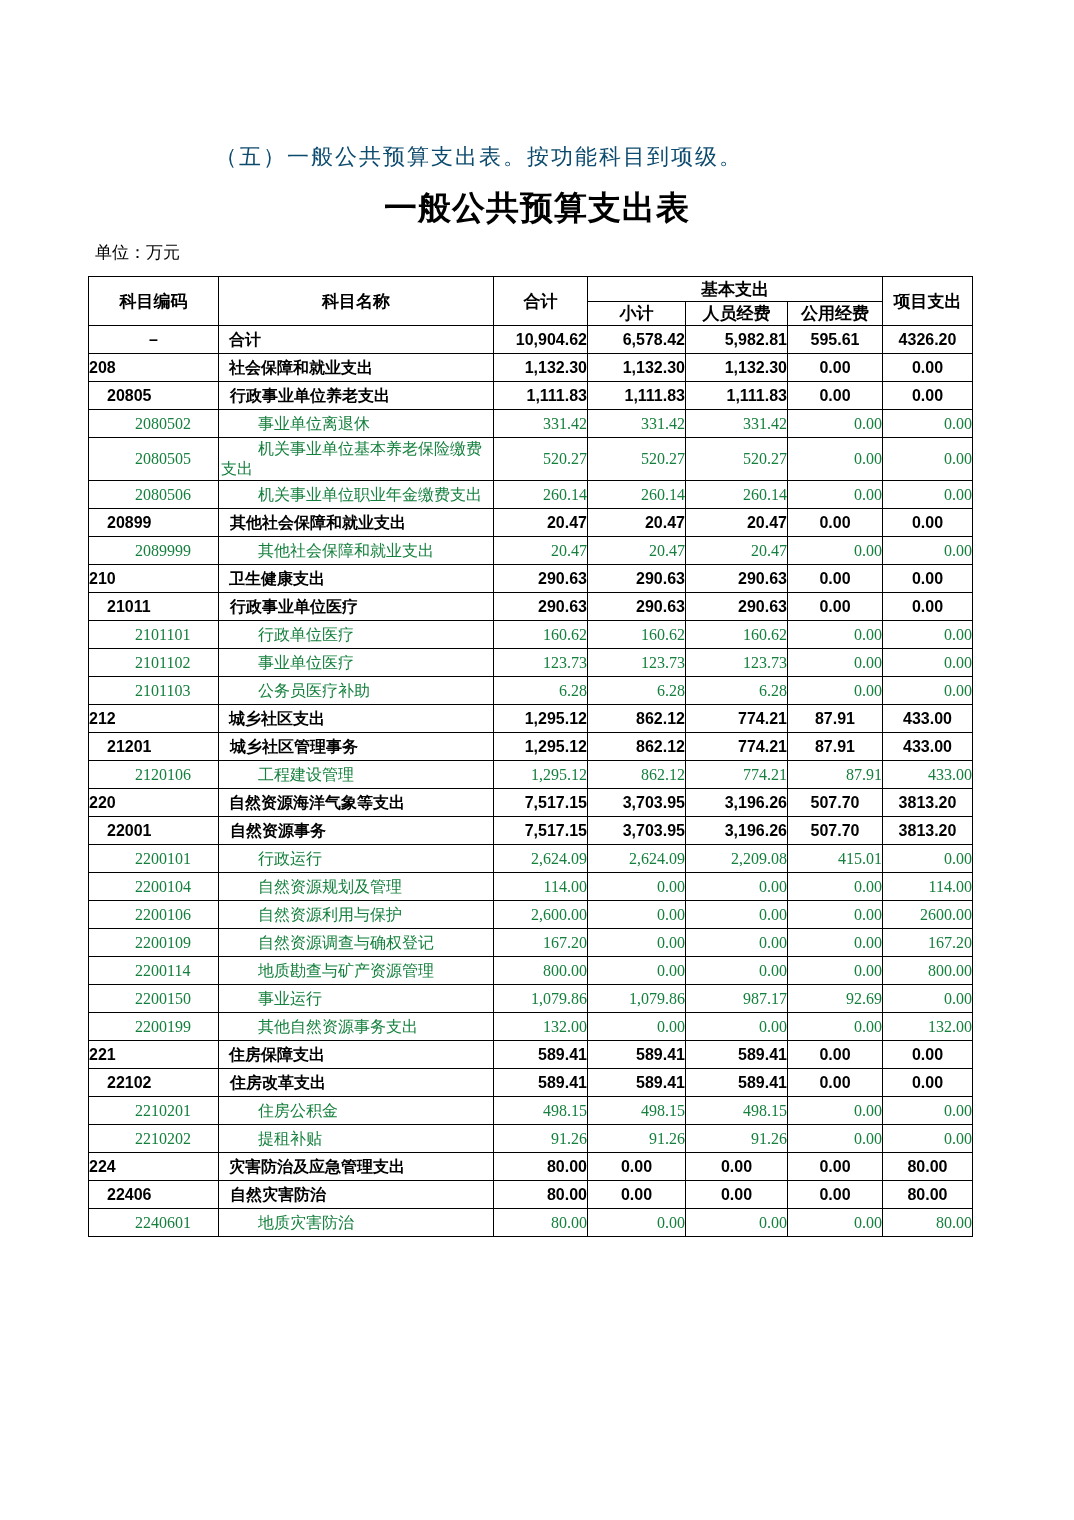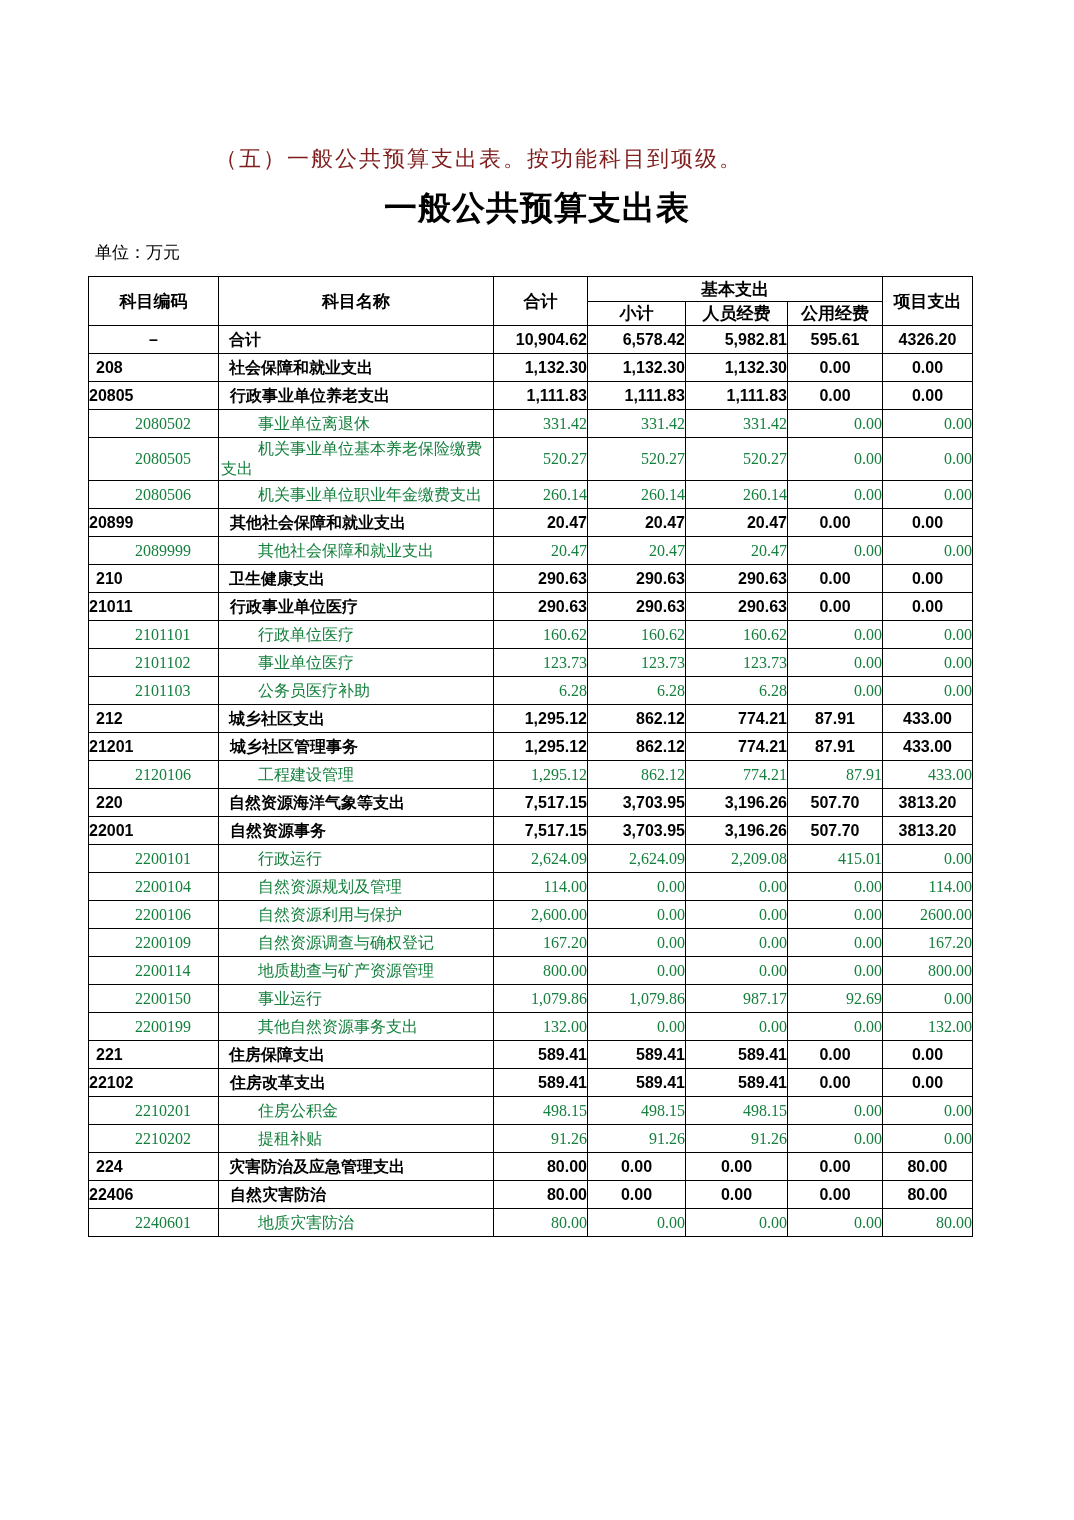--- a/index.html
+++ b/index.html
@@ -11,22 +11,22 @@
     background: #ffffff;
     overflow: hidden;
     font-family: "Liberation Serif", "DejaVu Serif", serif;
     color: #000000;
   }
   .section-heading {
     margin: 146px 0 0 215px;
     font-size: 22px;
     line-height: 26px;
     letter-spacing: 2px;
-    color: #7f1d1d;
-    font-family: Liberation Sans, sans-serif;
+    color: #0c4a6e;
+    font-family: Liberation Mono, monospace;
   }
   .main-title {
     margin: 16px 0 0 0;
     text-align: center;
     font-size: 33px;
     line-height: 40px;
     font-weight: bold;
     letter-spacing: 1px;
     font-family: "Liberation Serif", "DejaVu Serif", serif;
   }
@@ -74,22 +74,22 @@
   }
   tr.plain {
     font-weight: normal;
     color: #15803d;
     font-family: "Liberation Serif", "DejaVu Serif", serif;
   }
   td.num { text-align: right; padding-right: 8px; }
   td.num.ctr { text-align: center; padding-right: 0; }
   td.code { text-align: left; }
   tr.lvl0 td.code { text-align: center; padding-left: 0; }
-  tr.lvl1 td.code { padding-left: 7px; }
-  tr.lvl2 td.code { }
+  tr.lvl1 td.code { }
+  tr.lvl2 td.code { padding-left: 18px; }
   tr.lvl3 td.code { padding-left: 46px; }
   td.name { text-align: left; padding-right: 12px; }
   tr.lvl0 td.name, tr.lvl1 td.name { padding-left: 10px; }
   tr.lvl2 td.name { padding-left: 11px; }
   tr.lvl3 td.name { padding-left: 2px; text-indent: 37px; }
 </style>
 </head>
 <body>
 
 <div class="page">

